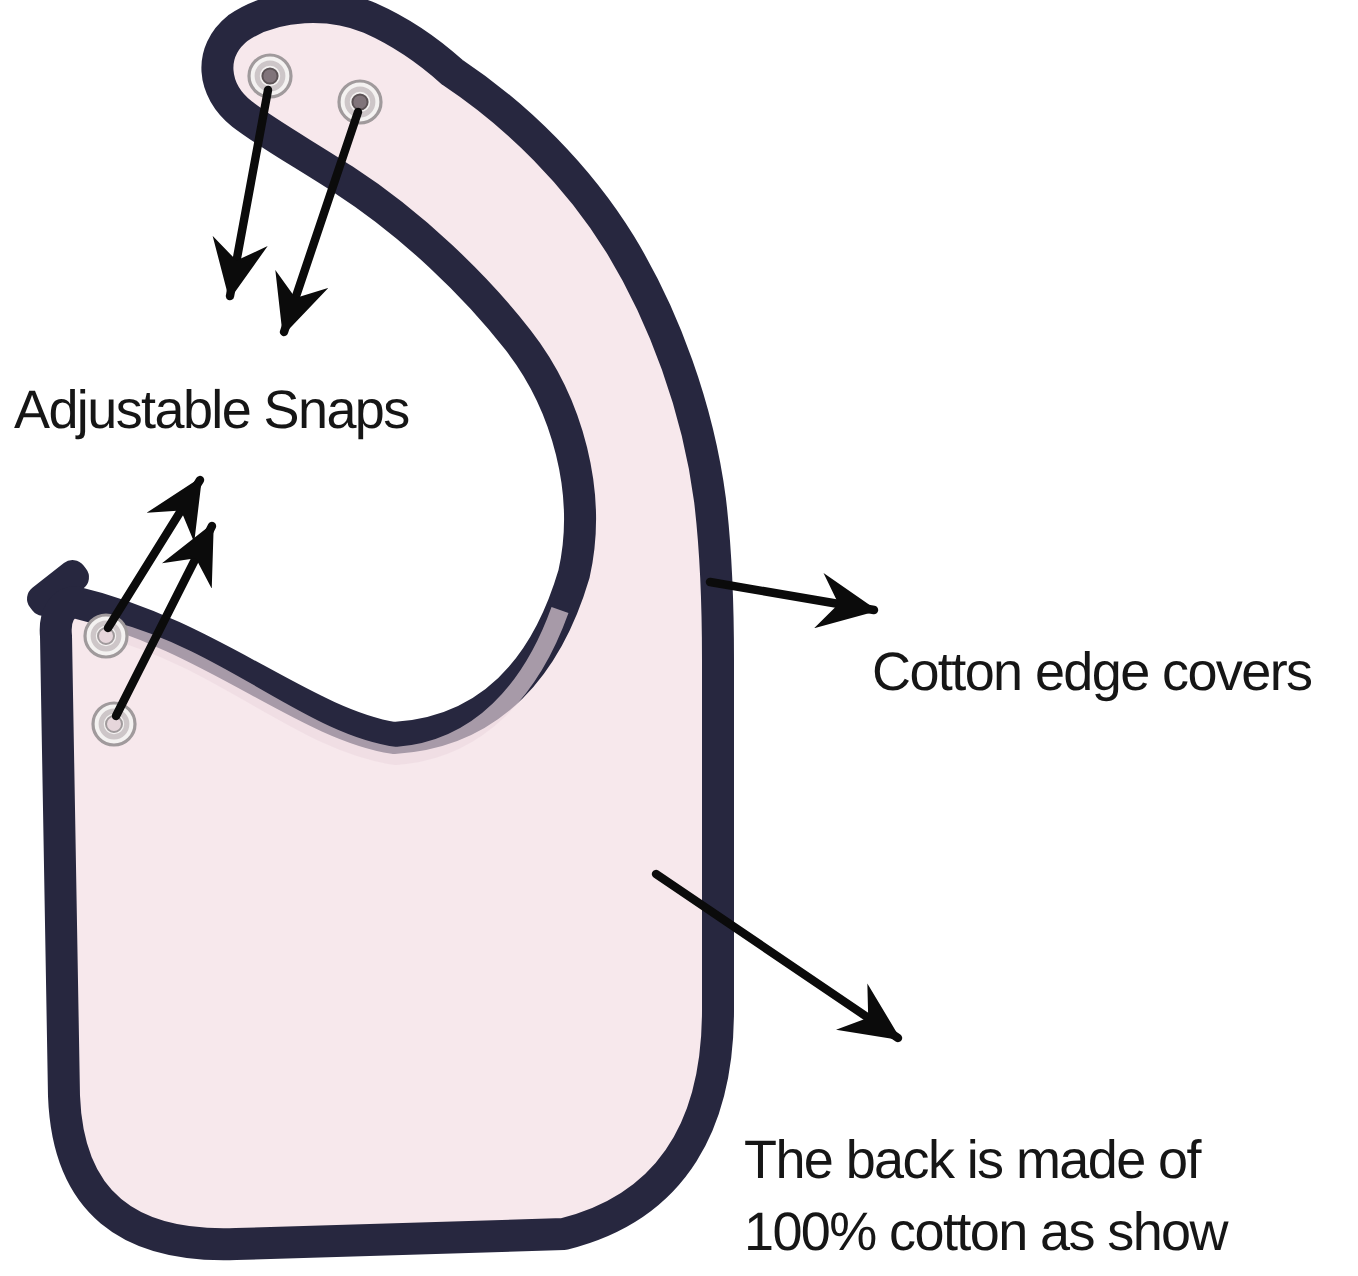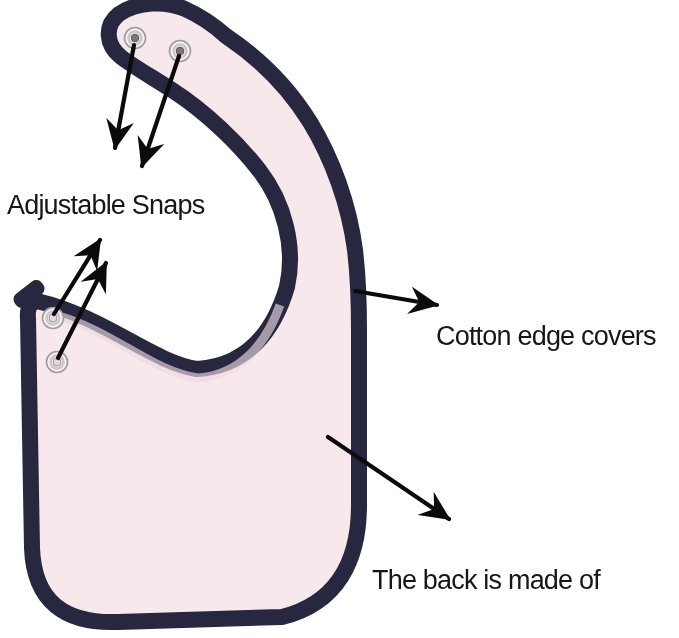--- a/index.html
+++ b/index.html
@@ -111,15 +111,16 @@
     <line class="arrow-line" x1="355" y1="291" x2="437" y2="305" marker-end="url(#vhead)"></line>
     <line class="arrow-line" x1="328" y1="437" x2="449" y2="519" marker-end="url(#vhead)"></line>
   </svg>
 
   <div class="label" style="left:7px;top:187px;">Adjustable Snaps</div>
 
   <div class="label" style="left:436px;top:318px;">Cotton edge covers</div>
 
   <div class="label" style="left:372px;top:546px;margin-top:16px;">
     <div>The back is made of</div>
+    <div>100% cotton as show</div>
   </div>
 
 </div>
 
 </body></html>

